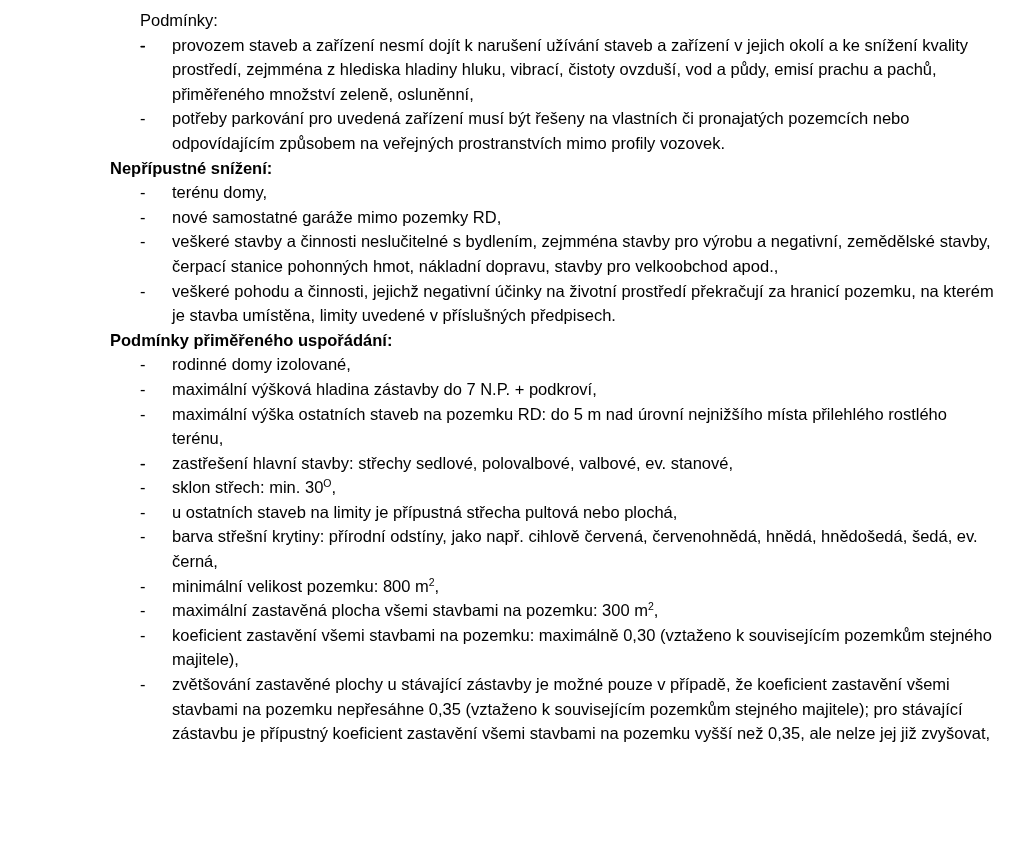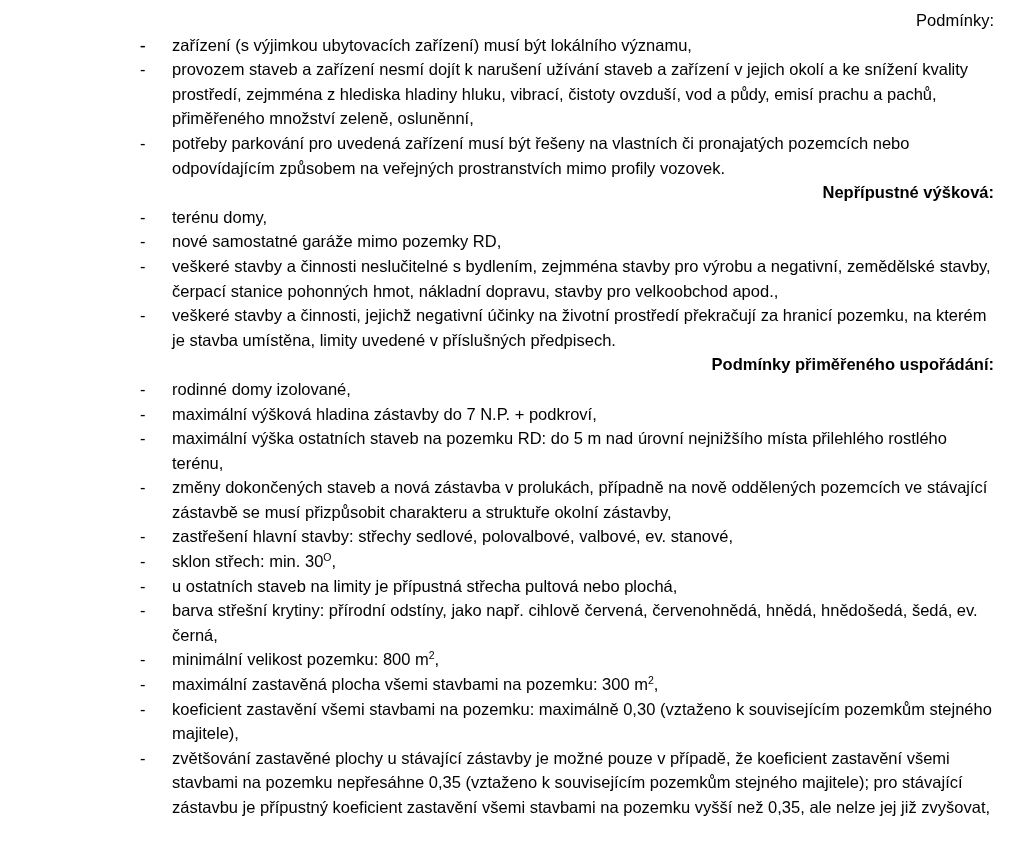--- a/index.html
+++ b/index.html
@@ -24,21 +24,20 @@
   .block {
     margin: 0;
     padding: 0;
   }
   .heading {
     font-size: 16.5px;
     line-height: 24.6px;
     font-weight: bold;
     margin: 0;
     padding: 0;
-    text-align: right;
   }
   .heading.plain {
     font-weight: normal;
     margin-left: 30px;
   }
   ul.items {
     list-style: none;
     margin: 0;
     padding: 0;
   }
@@ -62,41 +61,41 @@
 </style>
 </head>
 <body>
 
 <div class="page">
   <div id="sections-root">
       <div class="block">
         <div class="heading plain">Podmínky:</div>
         <ul class="items">
           <li><span class="dash">-</span></li>
-          <li><span class="dash">-</span><span>zařízení (s výjimkou ubytovacích zařízení) musí být lokálního významu,</span></li>
+          <li><span class="dash">-</span></li>
           <li><span class="dash">-</span><span>provozem staveb a zařízení nesmí dojít k narušení užívání staveb a zařízení v jejich okolí a ke snížení kvality prostředí, zejmména z hlediska hladiny hluku, vibrací, čistoty ovzduší, vod a půdy, emisí prachu a pachů, přiměřeného množství zeleně, osluněnní,</span></li>
           <li><span class="dash">-</span><span>potřeby parkování pro uvedená zařízení musí být řešeny na vlastních či pronajatých pozemcích nebo odpovídajícím způsobem na veřejných prostranstvích mimo profily vozovek.</span></li>
         </ul>
       </div>
       <div class="block">
-        <div class="heading">Nepřípustné výšková:</div>
+        <div class="heading">Nepřípustné snížení:</div>
         <ul class="items">
           <li><span class="dash">-</span><span>terénu domy,</span></li>
           <li><span class="dash">-</span><span>nové samostatné garáže mimo pozemky RD,</span></li>
           <li><span class="dash">-</span><span>veškeré stavby a činnosti neslučitelné s bydlením, zejmména stavby pro výrobu a negativní, zemědělské stavby, čerpací stanice pohonných hmot, nákladní dopravu, stavby pro velkoobchod apod.,</span></li>
-          <li><span class="dash">-</span><span>veškeré stavby a činnosti, jejichž negativní účinky na životní prostředí překračují za hranicí pozemku, na kterém je stavba umístěna, limity uvedené v příslušných předpisech.</span></li>
+          <li><span class="dash">-</span><span>veškeré pohodu a činnosti, jejichž negativní účinky na životní prostředí překračují za hranicí pozemku, na kterém je stavba umístěna, limity uvedené v příslušných předpisech.</span></li>
         </ul>
       </div>
       <div class="block">
         <div class="heading">Podmínky přiměřeného uspořádání:</div>
         <ul class="items">
           <li><span class="dash">-</span><span>rodinné domy izolované,</span></li>
           <li><span class="dash">-</span><span>maximální výšková hladina zástavby do 7 N.P. + podkroví,</span></li>
           <li><span class="dash">-</span><span>maximální výška ostatních staveb na pozemku RD: do 5 m nad úrovní nejnižšího místa přilehlého rostlého terénu,</span></li>
-          <li><span class="dash">-</span><span>změny dokončených staveb a nová zástavba v prolukách, případně na nově oddělených pozemcích ve stávající zástavbě se musí přizpůsobit charakteru a struktuře okolní zástavby,</span></li>
+          <li><span class="dash">-</span></li>
           <li><span class="dash">-</span><span>zastřešení hlavní stavby: střechy sedlové, polovalbové, valbové, ev. stanové,</span></li>
           <li><span class="dash">-</span><span>sklon střech: min. 30<sup>O</sup>,</span></li>
           <li><span class="dash">-</span><span>u ostatních staveb na limity je přípustná střecha pultová nebo plochá,</span></li>
           <li><span class="dash">-</span><span>barva střešní krytiny: přírodní odstíny, jako např. cihlově červená, červenohnědá, hnědá, hnědošedá, šedá, ev. černá,</span></li>
           <li><span class="dash">-</span><span>minimální velikost pozemku: 800 m<sup>2</sup>,</span></li>
           <li><span class="dash">-</span><span>maximální zastavěná plocha všemi stavbami na pozemku: 300 m<sup>2</sup>,</span></li>
           <li><span class="dash">-</span><span>koeficient zastavění všemi stavbami na pozemku: maximálně 0,30 (vztaženo k souvisejícím pozemkům stejného majitele),</span></li>
           <li><span class="dash">-</span><span>zvětšování zastavěné plochy u stávající zástavby je možné pouze v případě, že koeficient zastavění všemi stavbami na pozemku nepřesáhne 0,35 (vztaženo k souvisejícím pozemkům stejného majitele); pro stávající zástavbu je přípustný koeficient zastavění všemi stavbami na pozemku vyšší než 0,35, ale nelze jej již zvyšovat,</span></li>
         </ul>
       </div>

